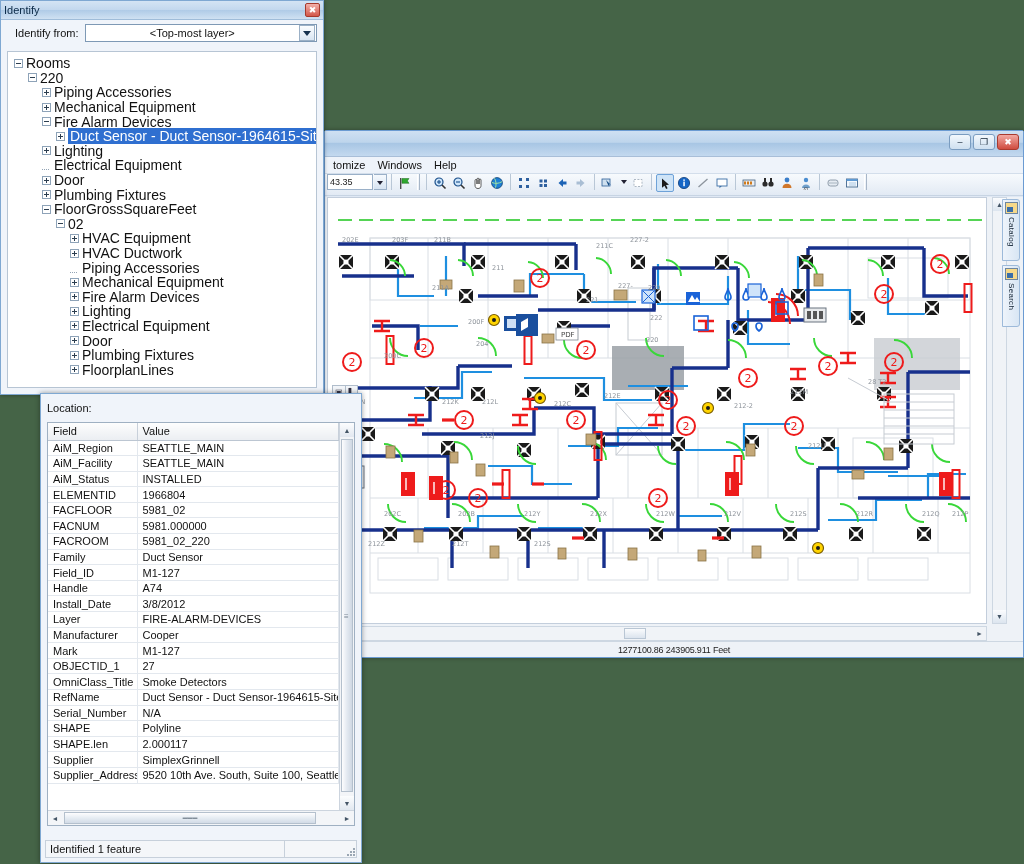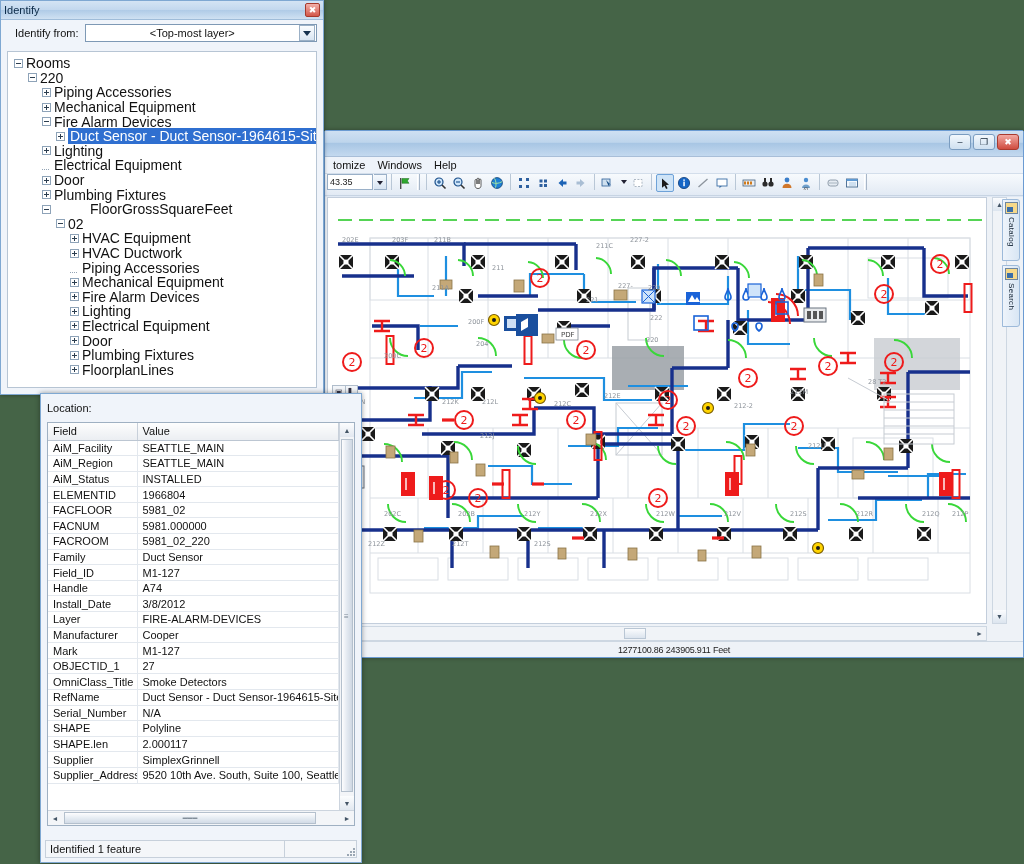--- a/index.html
+++ b/index.html
@@ -1172,21 +1172,21 @@
           <span class="tlabel">Electrical Equipment</span>
         </div>
         <div class="tnode" style="padding-left: 32px;">
           <span class="tbox plus"></span>
           <span class="tlabel">Door</span>
         </div>
         <div class="tnode" style="padding-left: 32px;">
           <span class="tbox plus"></span>
           <span class="tlabel">Plumbing Fixtures</span>
         </div>
-        <div class="tnode" style="padding-left: 32px; gap: 36px;">
+        <div class="tnode" style="padding-left: 32px;">
           <span class="tbox"></span>
           <span class="tlabel">FloorGrossSquareFeet</span>
         </div>
         <div class="tnode" style="padding-left: 46px;">
           <span class="tbox"></span>
           <span class="tlabel">02</span>
         </div>
         <div class="tnode" style="padding-left: 60px;">
           <span class="tbox plus"></span>
           <span class="tlabel">HVAC Equipment</span>
@@ -1243,25 +1243,25 @@
               <col>
             </colgroup>
           <thead>
             <tr>
               <th>Field</th>
               <th>Value</th>
             </tr>
           </thead>
           <tbody id="attr-body">
               <tr>
+                <td>AiM_Region</td>
+                <td>SEATTLE_MAIN</td>
+              </tr>
+              <tr>
                 <td>AiM_Facility</td>
-                <td>SEATTLE_MAIN</td>
-              </tr>
-              <tr>
-                <td>AiM_Region</td>
                 <td>SEATTLE_MAIN</td>
               </tr>
               <tr>
                 <td>AiM_Status</td>
                 <td>INSTALLED</td>
               </tr>
               <tr>
                 <td>ELEMENTID</td>
                 <td>1966804</td>
               </tr>

